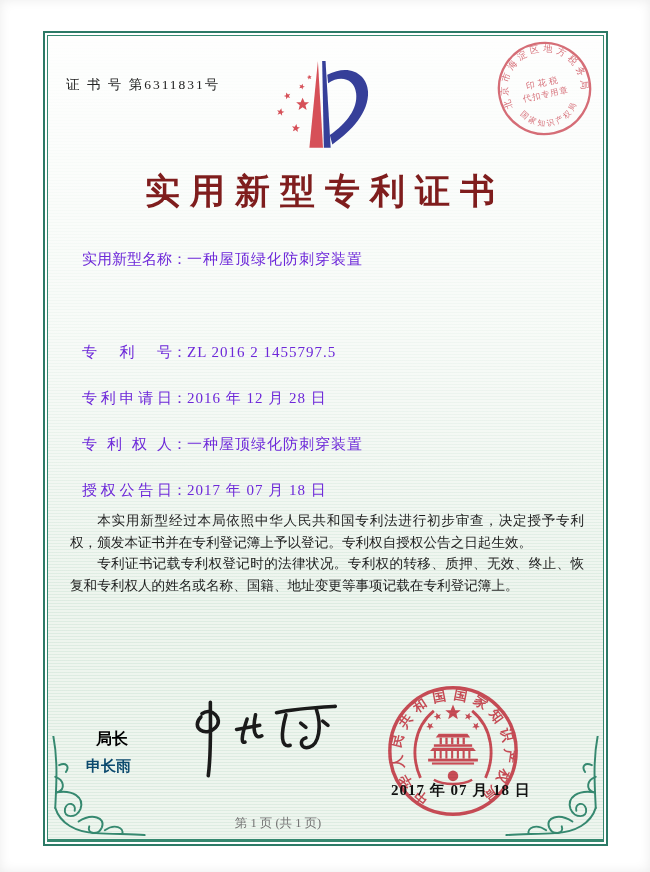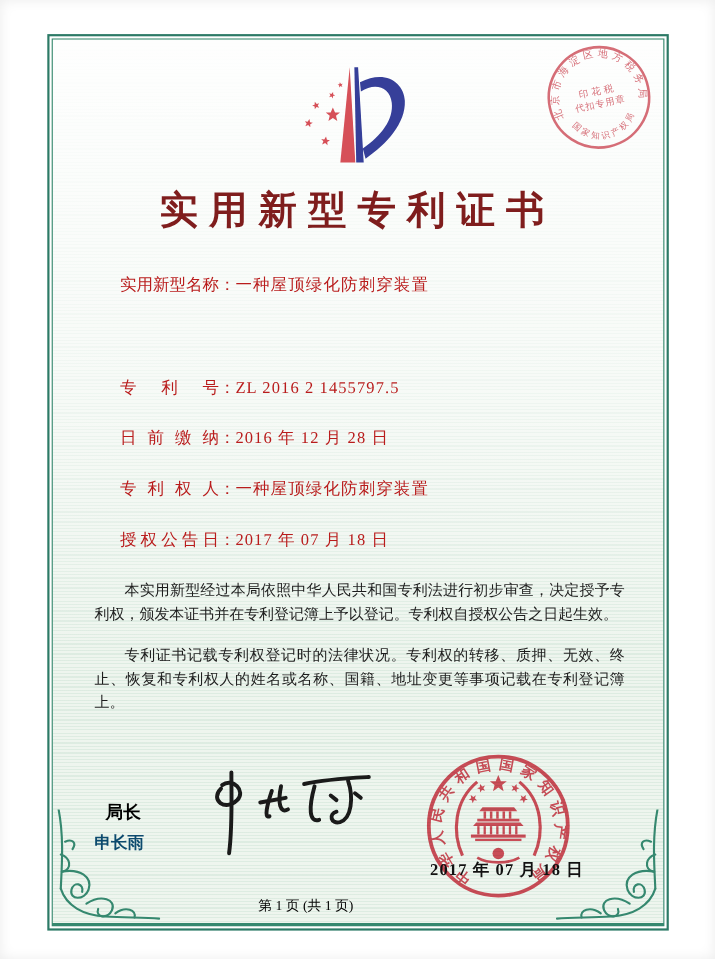--- a/index.html
+++ b/index.html
@@ -21,45 +21,45 @@
   .ornament path{stroke:var(--ornament_green);fill:none;stroke-width:2;stroke-linecap:round;}
   
   .cert-no{position:absolute;left:66px;top:76px;font-size:13.5px;letter-spacing:2px;color:#222;}
   .logo{position:absolute;left:272px;top:56px;width:102px;height:auto;}
   .tax-stamp{position:absolute;left:496px;top:40px;width:97px;height:97px;
              transform:rotate(-12deg);opacity:.85;}
   .tax-stamp text{fill:var(--stamp_red);font-family:"Liberation Serif",serif;}
   .title{position:absolute;left:0;top:168px;width:100%;margin:0;text-align:center;
          font-size:35px;font-weight:bold;letter-spacing:10px;color:#7f1d1d;}
   
-  .field{position:absolute;left:82px;width:480px;font-size:15px;color:#b91c1c;white-space:nowrap;margin-left:27px;}
+  .field{position:absolute;left:82px;width:480px;font-size:15px;color:#6d28d9;white-space:nowrap;}
   .field .flabel{display:inline-block;width:6em;text-align:justify;text-align-last:justify;vertical-align:bottom;}
   .field .fvalue{letter-spacing:1px;}
   .f0{top:250px}.f1{top:297px}.f2{top:343px}.f3{top:389px}.f4{top:435px}.f5{top:481px}
   
   .body-text{position:absolute;left:70px;top:510px;width:514px;font-size:13.6px;
              line-height:21.5px;text-align:justify;color:#1d1d1d;}
-  .body-text p{margin:16px;text-indent:2em;}
+  .body-text p{margin:0;text-indent:2em;}
   
   .signer-title{position:absolute;left:96px;top:729px;font-size:16px;font-weight:bold;
                 font-family:"Liberation Sans",sans-serif;color:#000000;}
   .signer-name{position:absolute;left:86px;top:757px;font-size:15px;font-weight:bold;
                font-family:"Liberation Sans",sans-serif;color:#0c4a6e;}
   .signature{position:absolute;left:182px;top:698px;width:168px;height:84px;}
   .signature path{stroke:#1a1a1a;stroke-width:3.4;fill:none;stroke-linecap:round;}
   
   .office-seal{position:absolute;left:386px;top:684px;width:134px;height:134px;
                opacity:.92;mix-blend-mode:multiply;}
   .office-seal text{fill:var(--seal_red);font-family:"Liberation Serif",serif;font-weight:bold;}
   .office-seal .solid{fill:var(--seal_red);}
   .office-seal .line{stroke:var(--seal_red);fill:none;}
   .issue-date{position:absolute;left:391px;top:781px;font-size:15px;font-weight:bold;
               letter-spacing:1px;color:#111;z-index:5;}
   .footer{position:absolute;left:43px;top:815px;width:470px;text-align:center;
-          font-size:12.5px;color:#000000;}
+          font-size:12.5px;color:#737373;}
 </style>
 </head>
 <body>
 
 <div class="paper">
   <div class="frame">
     <div class="frame-inner">
 
       <svg class="ornament left" viewBox="0 0 100 105">
         <path d="M4,0 C9,26 7,52 6,74"></path>
@@ -75,20 +75,21 @@
         <path d="M6,42 C15,45 17,55 8,58"></path>
         <path d="M7,58 C24,55 36,63 32,75 C28,85 14,85 16,75 C18,67 28,69 26,77"></path>
         <path d="M6,74 C11,90 27,99 48,100 C66,101 84,101 98,102"></path>
         <path d="M30,88 C44,79 58,84 54,94 C50,103 38,101 41,93"></path>
         <path d="M57,97 C67,90 77,94 75,101"></path>
         <path d="M10,30 C17,27 21,31 17,37"></path>
       </svg>
     </div>
   </div>
 
+  <div class="cert-no">证 书 号 第6311831号</div>
 
   <svg class="logo" viewBox="0 0 120 112">
     <g fill="var(--logo_red)">
       <path d="M54,6 L60,108 L44,108 Z"></path>
       <g>
         <path transform="translate(36,57) scale(0.80)" d="M0,-10 L2.9,-3.1 L9.5,-3.1 L4.2,1.2 L5.9,8.1 L0,4 L-5.9,8.1 L-4.2,1.2 L-9.5,-3.1 L-2.9,-3.1 Z"></path>
         <path transform="translate(18,47) scale(0.42) rotate(-18)" d="M0,-10 L2.9,-3.1 L9.5,-3.1 L4.2,1.2 L5.9,8.1 L0,4 L-5.9,8.1 L-4.2,1.2 L-9.5,-3.1 L-2.9,-3.1 Z"></path>
         <path transform="translate(10,66) scale(0.46) rotate(12)" d="M0,-10 L2.9,-3.1 L9.5,-3.1 L4.2,1.2 L5.9,8.1 L0,4 L-5.9,8.1 L-4.2,1.2 L-9.5,-3.1 L-2.9,-3.1 Z"></path>
         <path transform="translate(35,36) scale(0.36) rotate(20)" d="M0,-10 L2.9,-3.1 L9.5,-3.1 L4.2,1.2 L5.9,8.1 L0,4 L-5.9,8.1 L-4.2,1.2 L-9.5,-3.1 L-2.9,-3.1 Z"></path>
         <path transform="translate(44,25) scale(0.30) rotate(-10)" d="M0,-10 L2.9,-3.1 L9.5,-3.1 L4.2,1.2 L5.9,8.1 L0,4 L-5.9,8.1 L-4.2,1.2 L-9.5,-3.1 L-2.9,-3.1 Z"></path>
@@ -114,21 +115,21 @@
       <textPath href="#arcBottom" startOffset="50%" text-anchor="middle">国家知识产权局</textPath>
     </text>
     <text x="50" y="47" text-anchor="middle" font-size="9" letter-spacing="3">印花税</text>
     <text x="50" y="59" text-anchor="middle" font-size="8.6" letter-spacing="1">代扣专用章</text>
   </svg>
 
   <h1 class="title">实用新型专利证书</h1>
 
   <div class="field f0"><span class="flabel">实用新型名称</span><span>：</span><span class="fvalue">一种屋顶绿化防刺穿装置</span></div>
   <div class="field f2"><span class="flabel">专利号</span><span>：</span><span class="fvalue">ZL 2016 2 1455797.5</span></div>
-  <div class="field f3"><span class="flabel">日前缴纳</span><span>：</span><span class="fvalue">2016 年 12 月 28 日</span></div>
+  <div class="field f3"><span class="flabel">专利申请日</span><span>：</span><span class="fvalue">2016 年 12 月 28 日</span></div>
   <div class="field f4"><span class="flabel">专利权人</span><span>：</span><span class="fvalue">一种屋顶绿化防刺穿装置</span></div>
   <div class="field f5"><span class="flabel">授权公告日</span><span>：</span><span class="fvalue">2017 年 07 月 18 日</span></div>
 
   <div class="body-text">
     <p>本实用新型经过本局依照中华人民共和国专利法进行初步审查，决定授予专利权，颁发本证书并在专利登记簿上予以登记。专利权自授权公告之日起生效。</p>
     <p>专利证书记载专利权登记时的法律状况。专利权的转移、质押、无效、终止、恢复和专利权人的姓名或名称、国籍、地址变更等事项记载在专利登记簿上。</p>
   </div>
 
   <div class="signer-title">局长</div>
   <div class="signer-name">申长雨</div>

